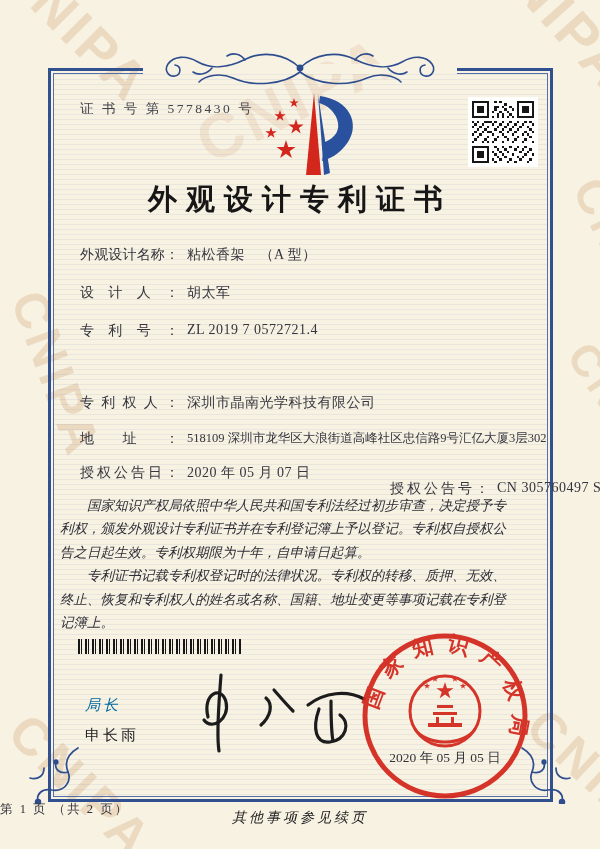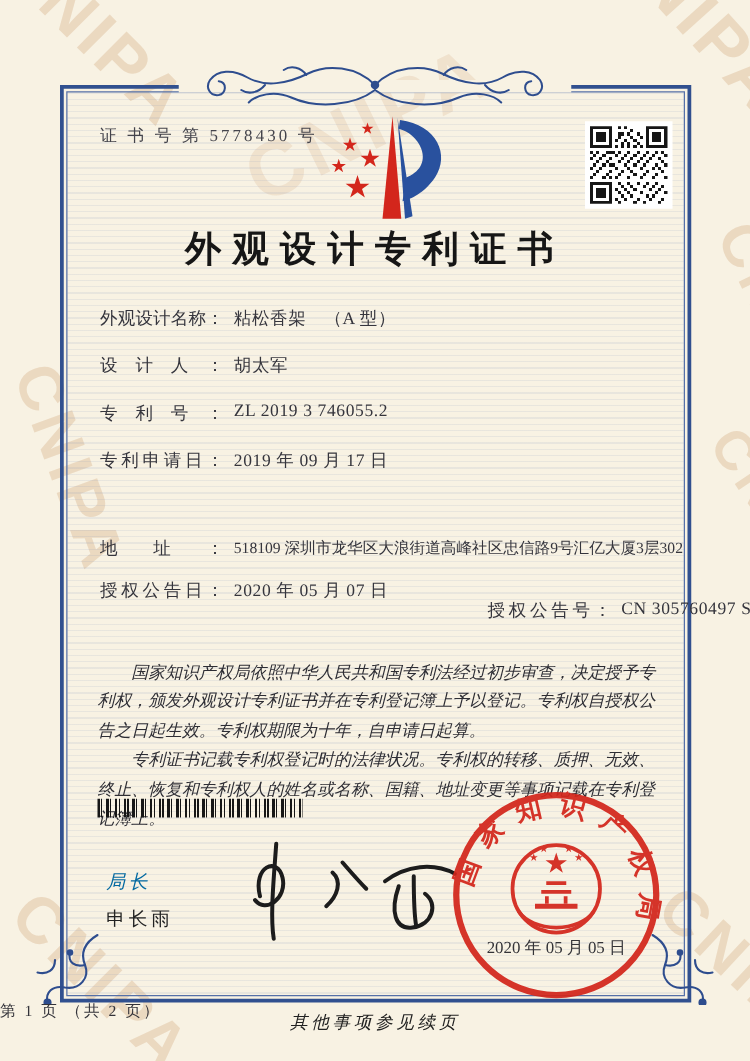--- a/index.html
+++ b/index.html
@@ -42,24 +42,23 @@
   }
   .frow{ position:absolute; left:80px; color:#35353d; font-size:14px; white-space:nowrap; }
   .flabel{
     display:inline-block; width:99px; text-align:justify; text-align-last:justify;
     vertical-align:top;
   }
   .fval{ margin-left:8px; letter-spacing:0.5px; }
   .fval.addr{ font-size:12.5px; letter-spacing:0;margin-top:32px; }
   .grant2{ position:absolute; left:310px; top:16px; }
   .paras{
-    position:absolute; left:78px; top:494px; width:446px;
+    position:absolute; left:60px; top:494px; width:446px;
     font-size:13.5px; line-height:1.74; color:#2d2d34; text-align:justify;
     font-style:italic;
-    margin-top:32px;
   }
   .paras p{ text-indent:2em; }
   .barcode{
     position:absolute; left:78px; top:639px; width:164px; height:15px;
     background:
       repeating-linear-gradient(90deg,
         #161616 0 2px, transparent 2px 3px,
         #161616 3px 4px, transparent 4px 7px,
         #161616 7px 9px, transparent 9px 10px,
         #161616 10px 11px, transparent 11px 14px);
@@ -178,24 +177,24 @@
 
   <div class="title">外观设计专利证书</div>
 
   <div class="frow" style="top:284px;">
     <span class="flabel">设计人：</span><span class="fval">胡太军</span>
   </div>
   <div class="frow" style="top:246px;">
     <span class="flabel">外观设计名称：</span><span class="fval">粘松香架　（A 型）</span>
   </div>
   <div class="frow" style="top:322px;">
-    <span class="flabel">专利号：</span><span class="fval">ZL 2019 3 746055.2</span>
-  </div>
-  <div class="frow" style="top:360px;">
-    <span class="flabel">专利申请日：</span><span class="fval">2019 年 09 月 17 日</span>
+    <span class="flabel">专利号：</span><span class="fval">ZL 2019 7 0572721.4</span>
+  </div>
+  <div class="frow" style="top:394px;">
+    <span class="flabel">专利权人：</span><span class="fval">深圳市晶南光学科技有限公司</span>
   </div>
   <div class="frow" style="top:430px;">
     <span class="flabel">地址：</span><span class="fval addr">518109 深圳市龙华区大浪街道高峰社区忠信路9号汇亿大厦3层302</span>
   </div>
   <div class="frow" style="top:464px;">
     <span class="flabel">授权公告日：</span><span class="fval">2020 年 05 月 07 日</span>
     <span class="grant2">
       <span class="flabel">授权公告号：</span><span class="fval">CN 305760497 S</span>
     </span>
   </div>

